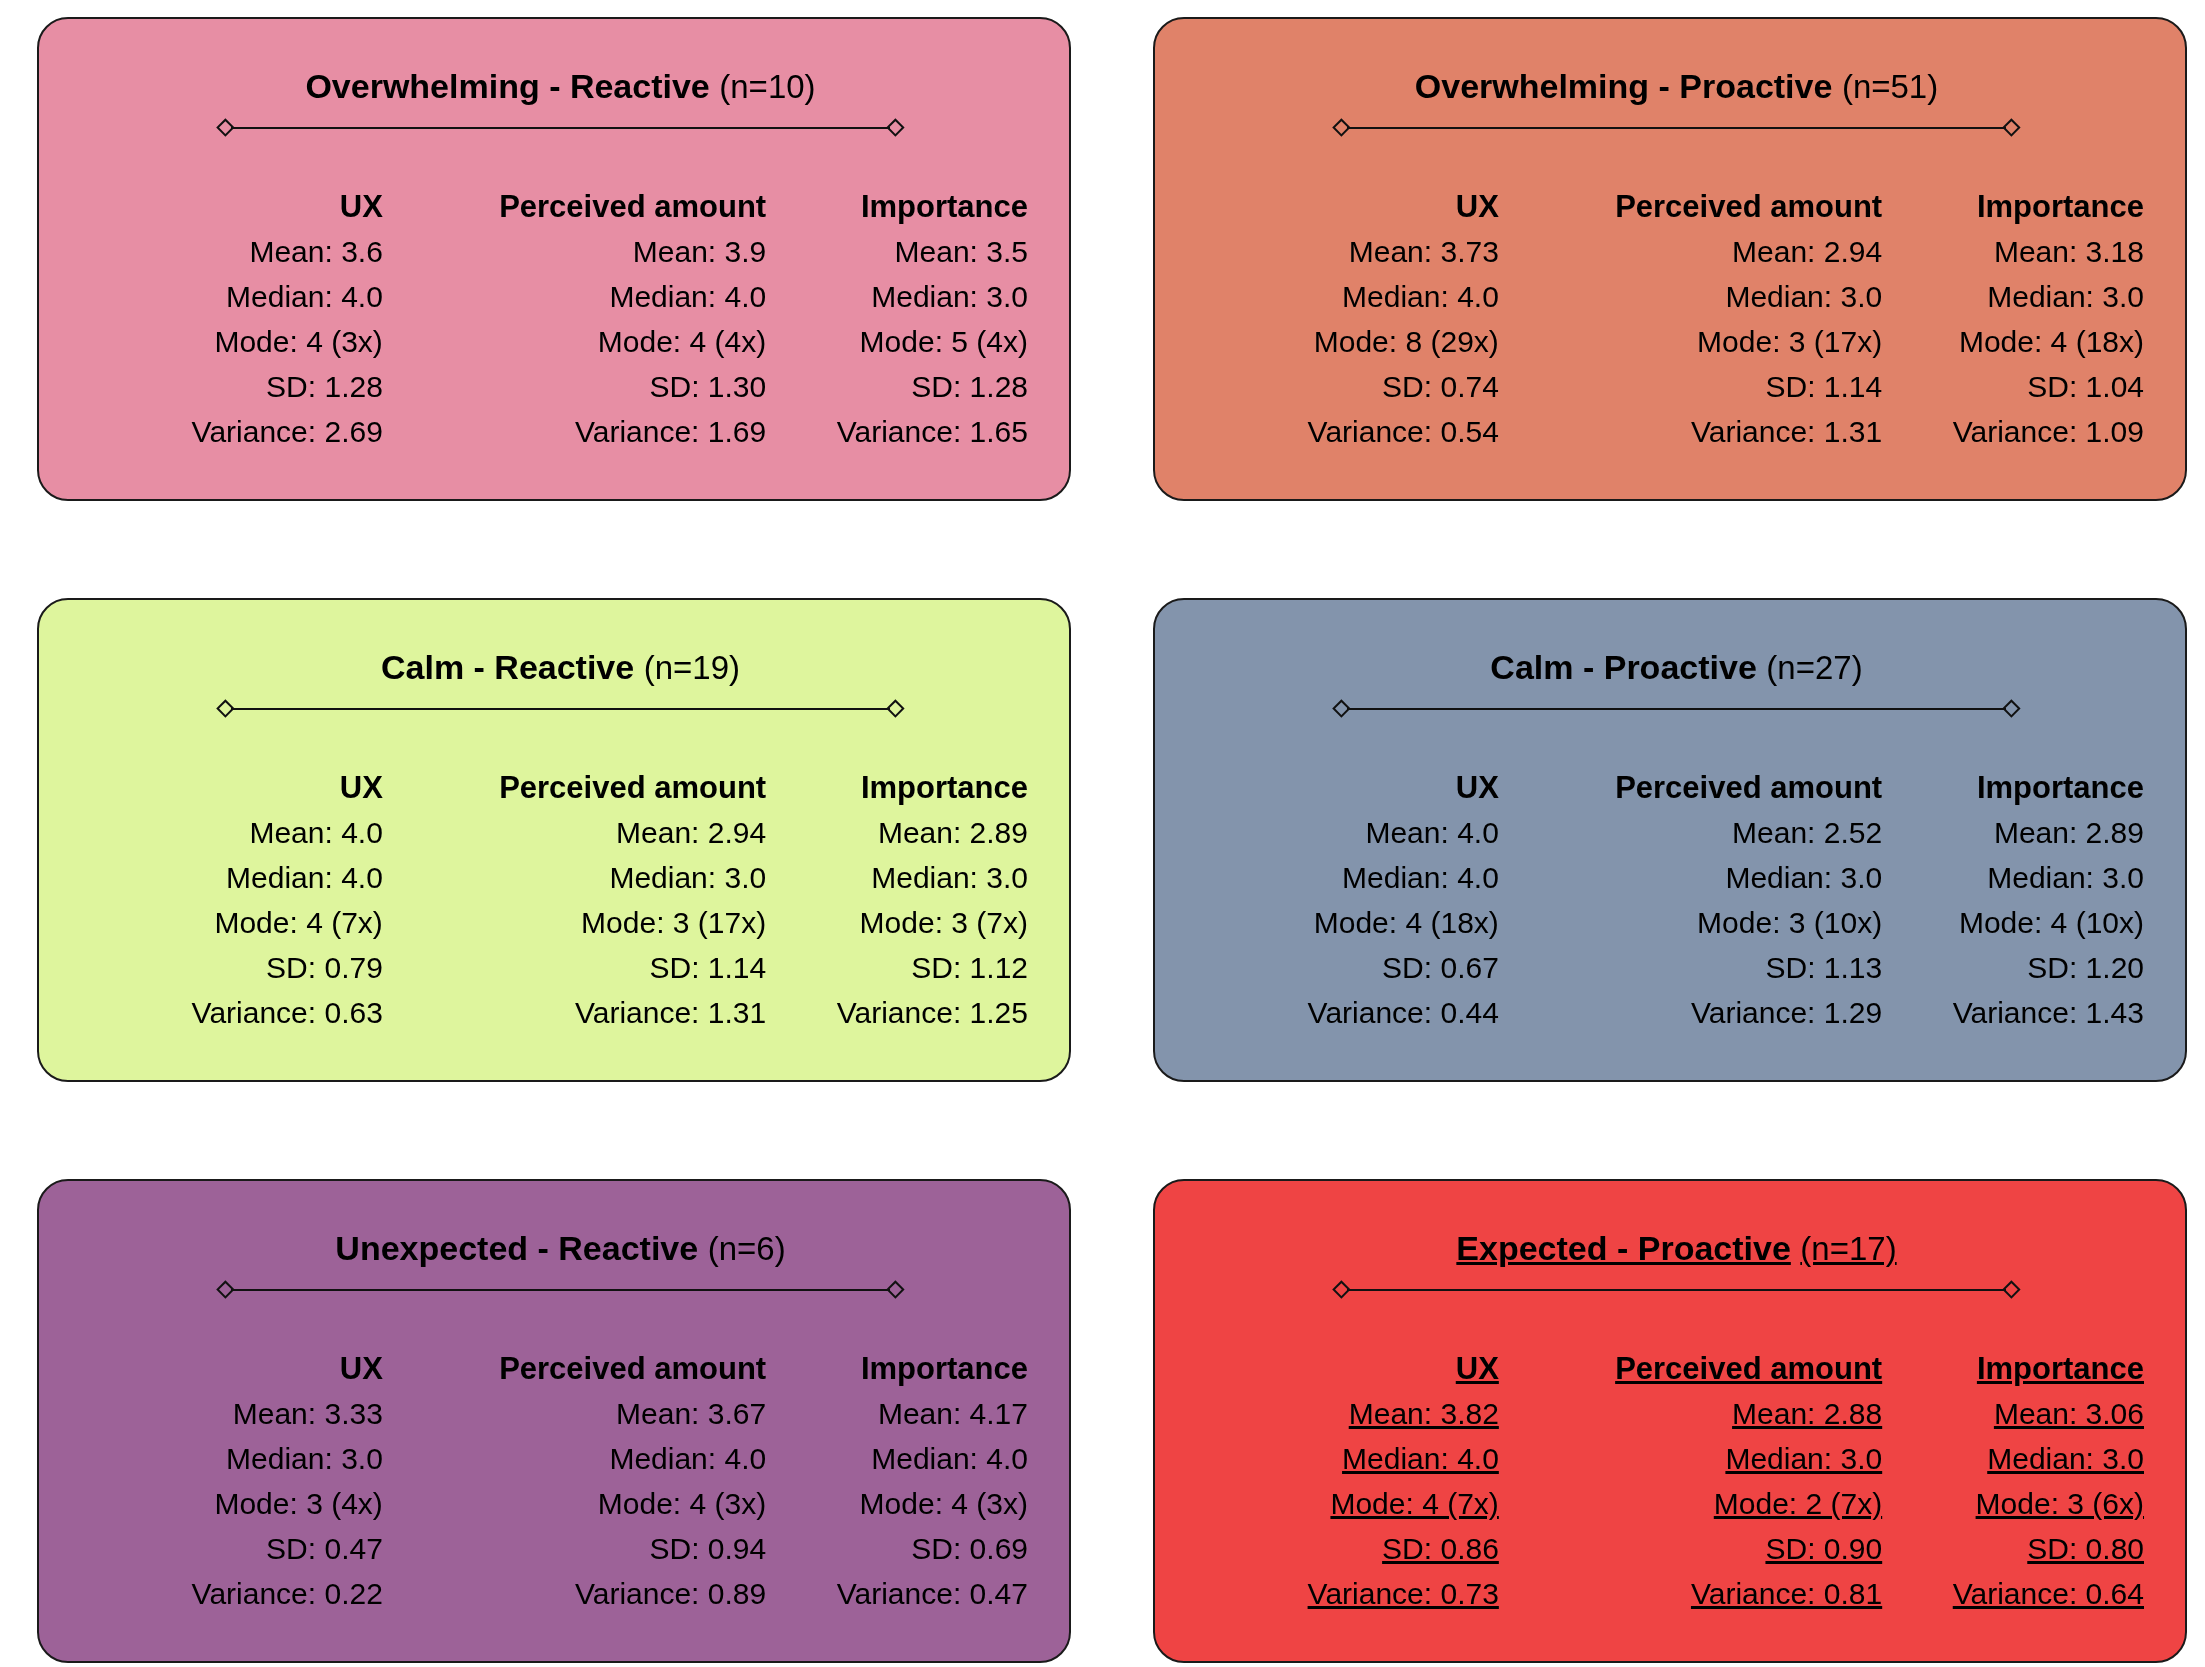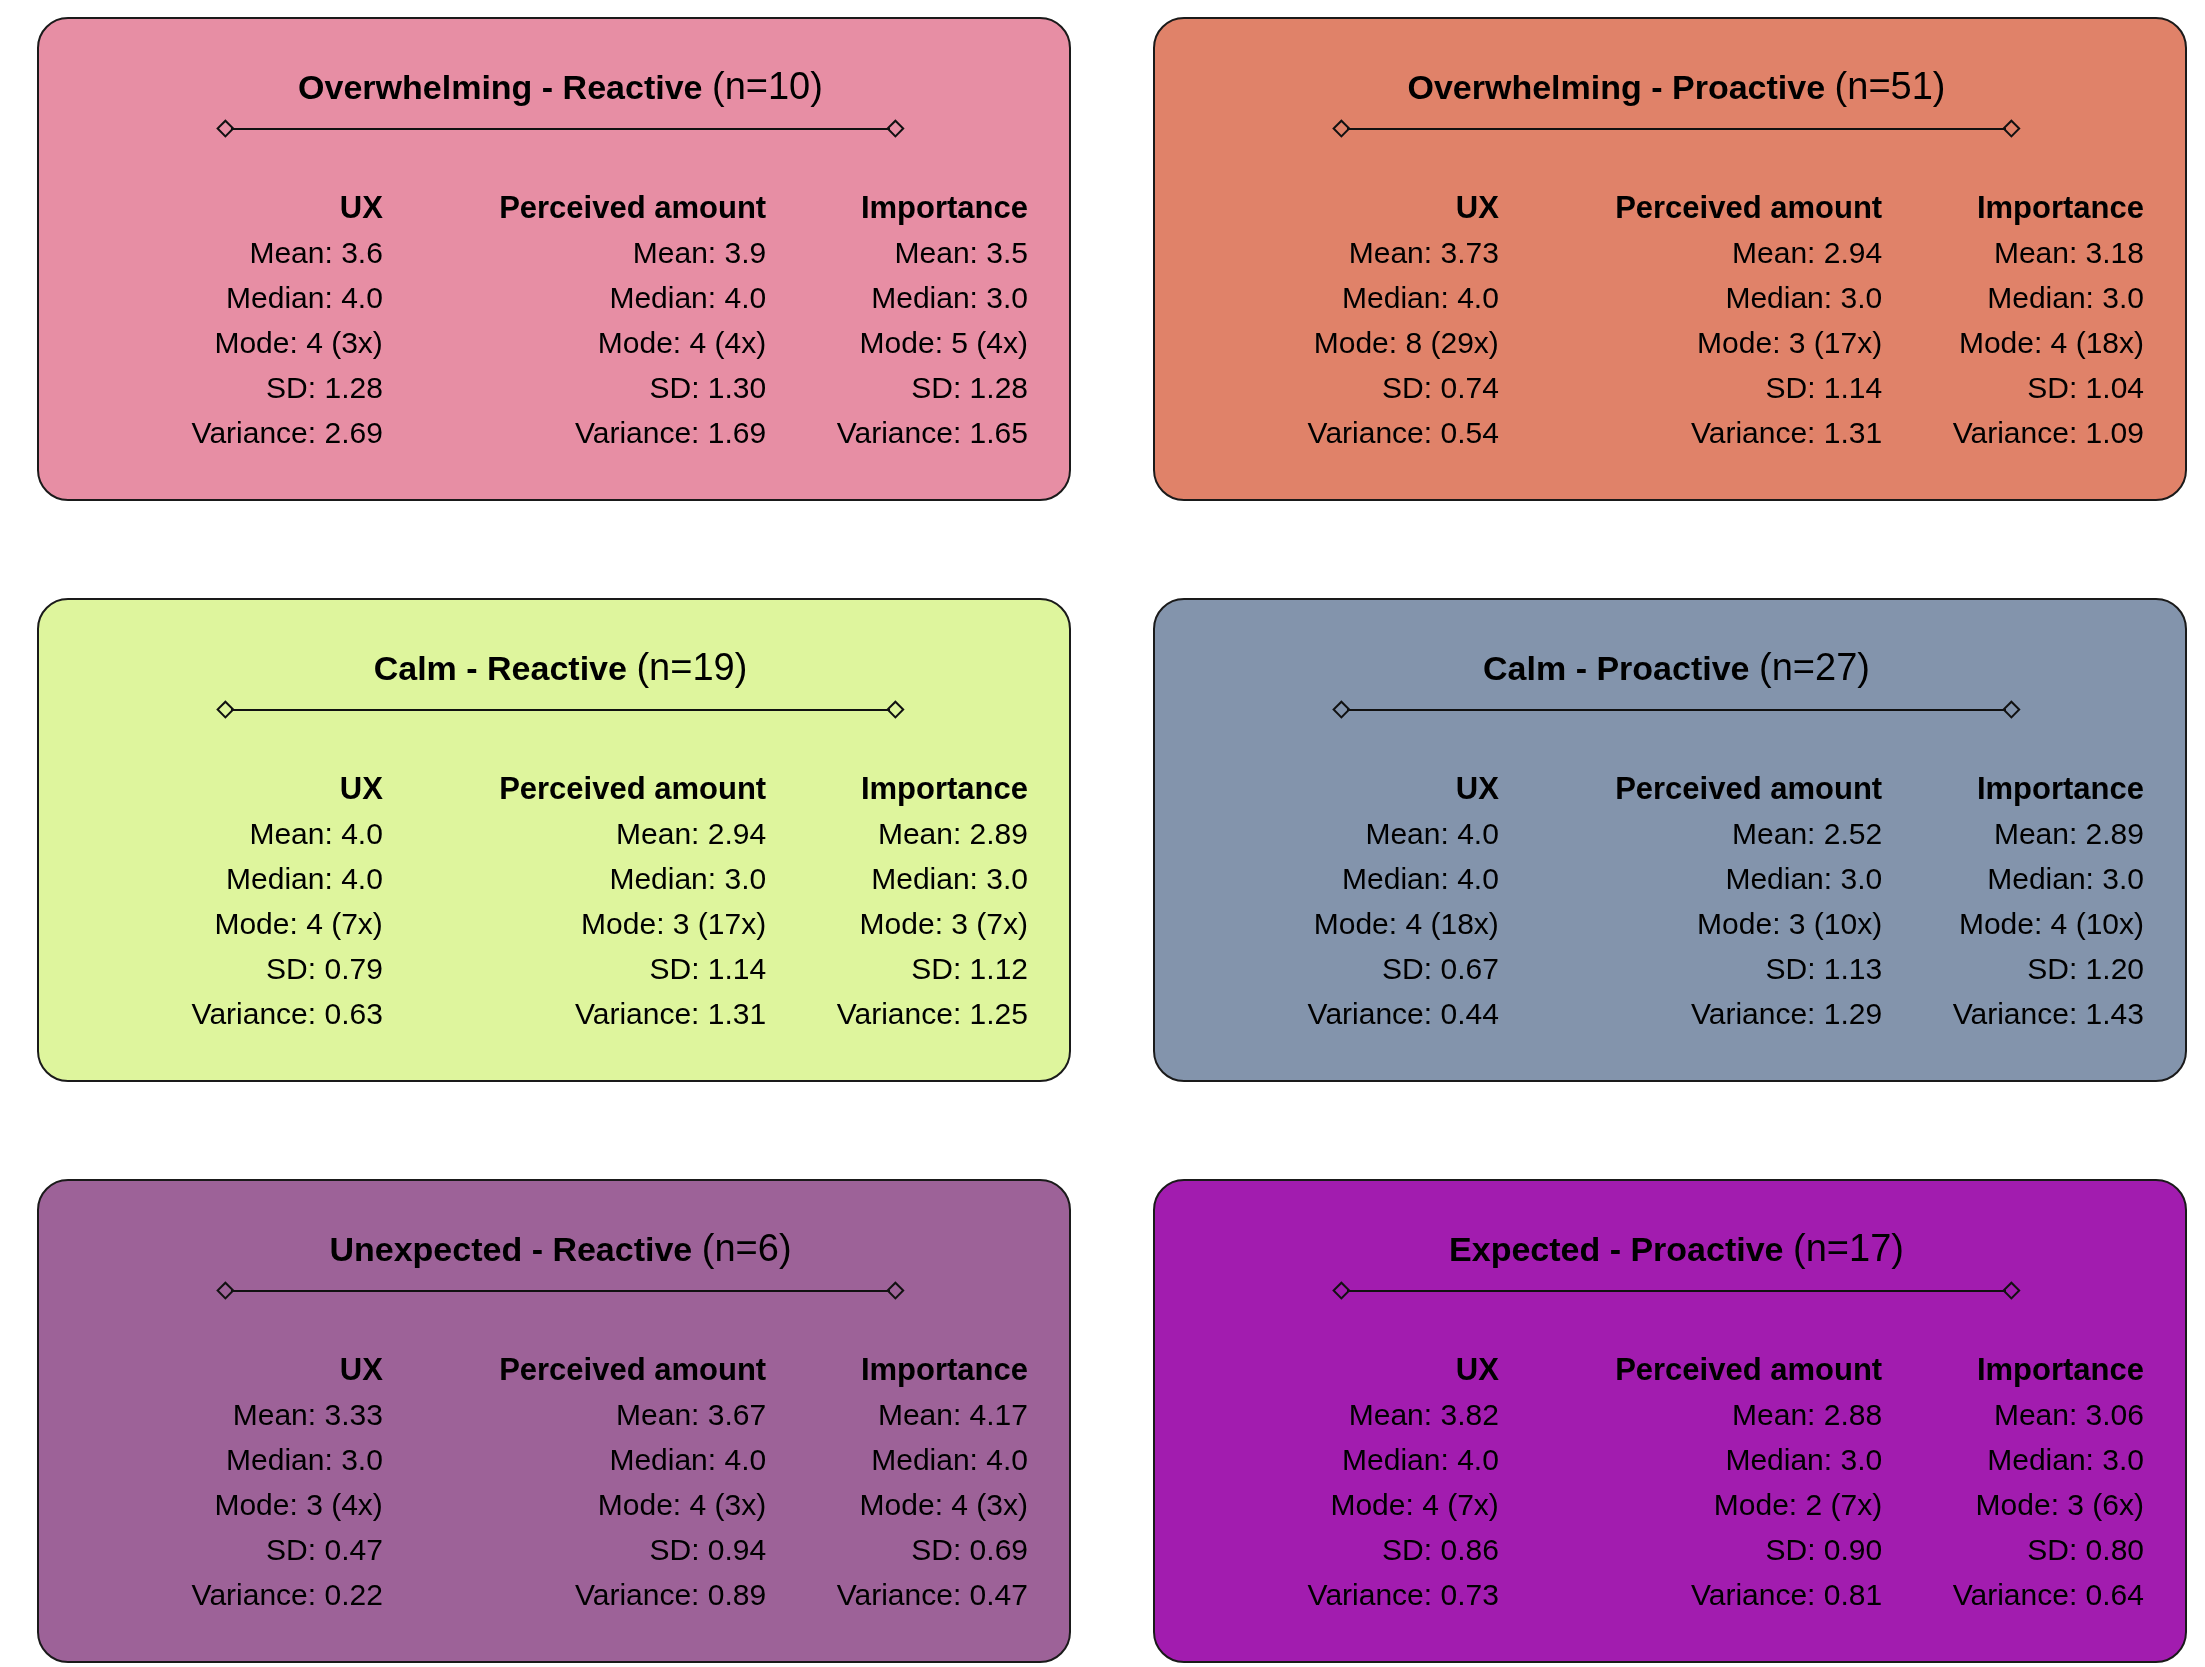--- a/index.html
+++ b/index.html
@@ -33,21 +33,21 @@
   .card-title {
     margin: 0;
     text-align: center;
     font-size: 34px;
     font-weight: bold;
     line-height: 39px;
     white-space: nowrap;
   }
   .title-n {
     font-weight: 400;
-    font-size: 38px;
+    font-size: 33px;
     margin-left: 9.5px;
   }
   .divider {
     width: 73%;
     margin: 15px auto 0;
     display: flex;
     align-items: center;
     height: 13px;
   }
   .diamond {
@@ -262,21 +262,21 @@
           <div class="col">
     <div class="col-header">Importance</div>
   <div class="stat-row">Mean: 4.17</div>
             <div class="stat-row">Median: 4.0</div>
             <div class="stat-row">Mode: 4 (3x)</div>
             <div class="stat-row">SD: 0.69</div>
             <div class="stat-row">Variance: 0.47</div>
           </div>
         </div>
   </section>
-      <section class="card" style="background: #a21caf; border-color: rgb(26, 26, 26);">
+      <section class="card" style="background: #ef4444; border-color: rgb(26, 26, 26); text-decoration: underline;">
     <h2 class="card-title">
       <span class="title-main">Expected - Proactive</span><span class="title-n">(n=17)</span>
     </h2>
     <div class="divider">
       <span class="diamond"></span>
       <span class="rule"></span>
       <span class="diamond"></span>
     </div>
     <div class="stats">
           <div class="col">

